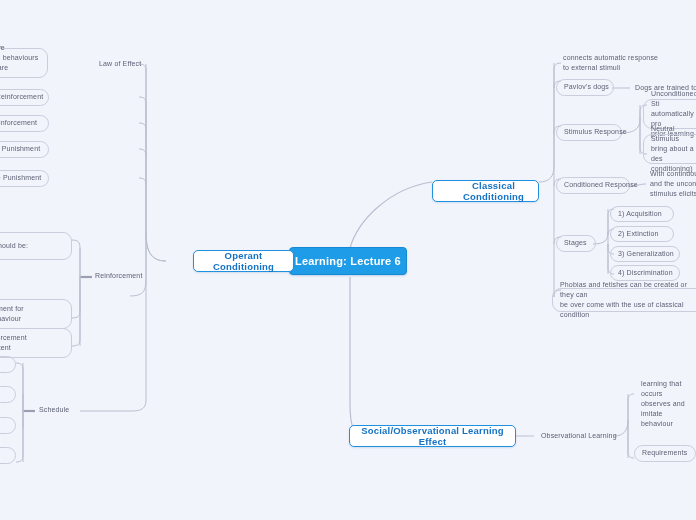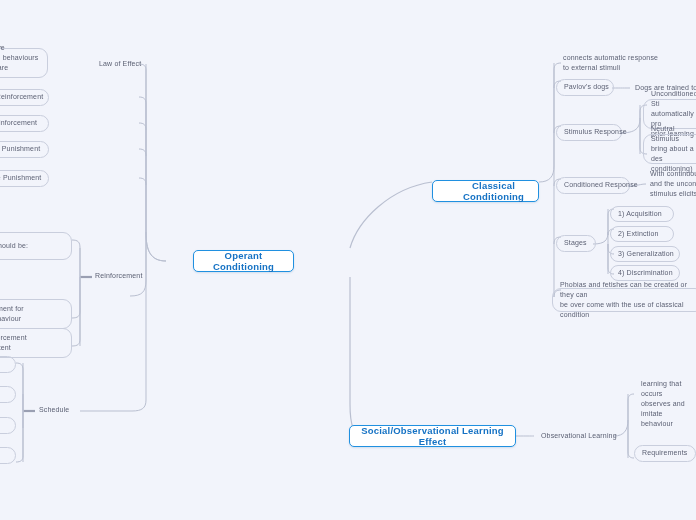--- a/index.html
+++ b/index.html
@@ -147,20 +147,23 @@
       <path d="M 608 244 L 608 268 C 608 272 610 274 614 274"></path>
       <path d="M 608 209 L 608 274"></path>
 
       <path d="M 516 436 C 528 436 530 436 534 436"></path>
       <path d="M 614 436 C 624 436 628 430 628 420 L 628 400 C 628 396 630 394 634 394"></path>
       <path d="M 628 420 L 628 452 C 628 456 630 458 634 458"></path>
       <path d="M 628 394 L 628 458"></path>
     </g>
   </svg>
 
+  <div class="root-node" style="left:289px; top:247px; width:118px; height:28px;">
+    <span>Learning: Lecture 6</span>
+  </div>
 
   <div class="main-node" style="left:165px; top:250px; width:101px; height:22px;margin-left:28px;">
     <span>Operant Conditioning</span>
   </div>
 
   <div class="main-node" style="left:432px; top:180px; width:107px; height:22px;padding-left:16px;">
     <span>Classical Conditioning</span>
   </div>
 
   <div class="main-node" style="left:349px; top:425px; width:167px; height:22px;">

